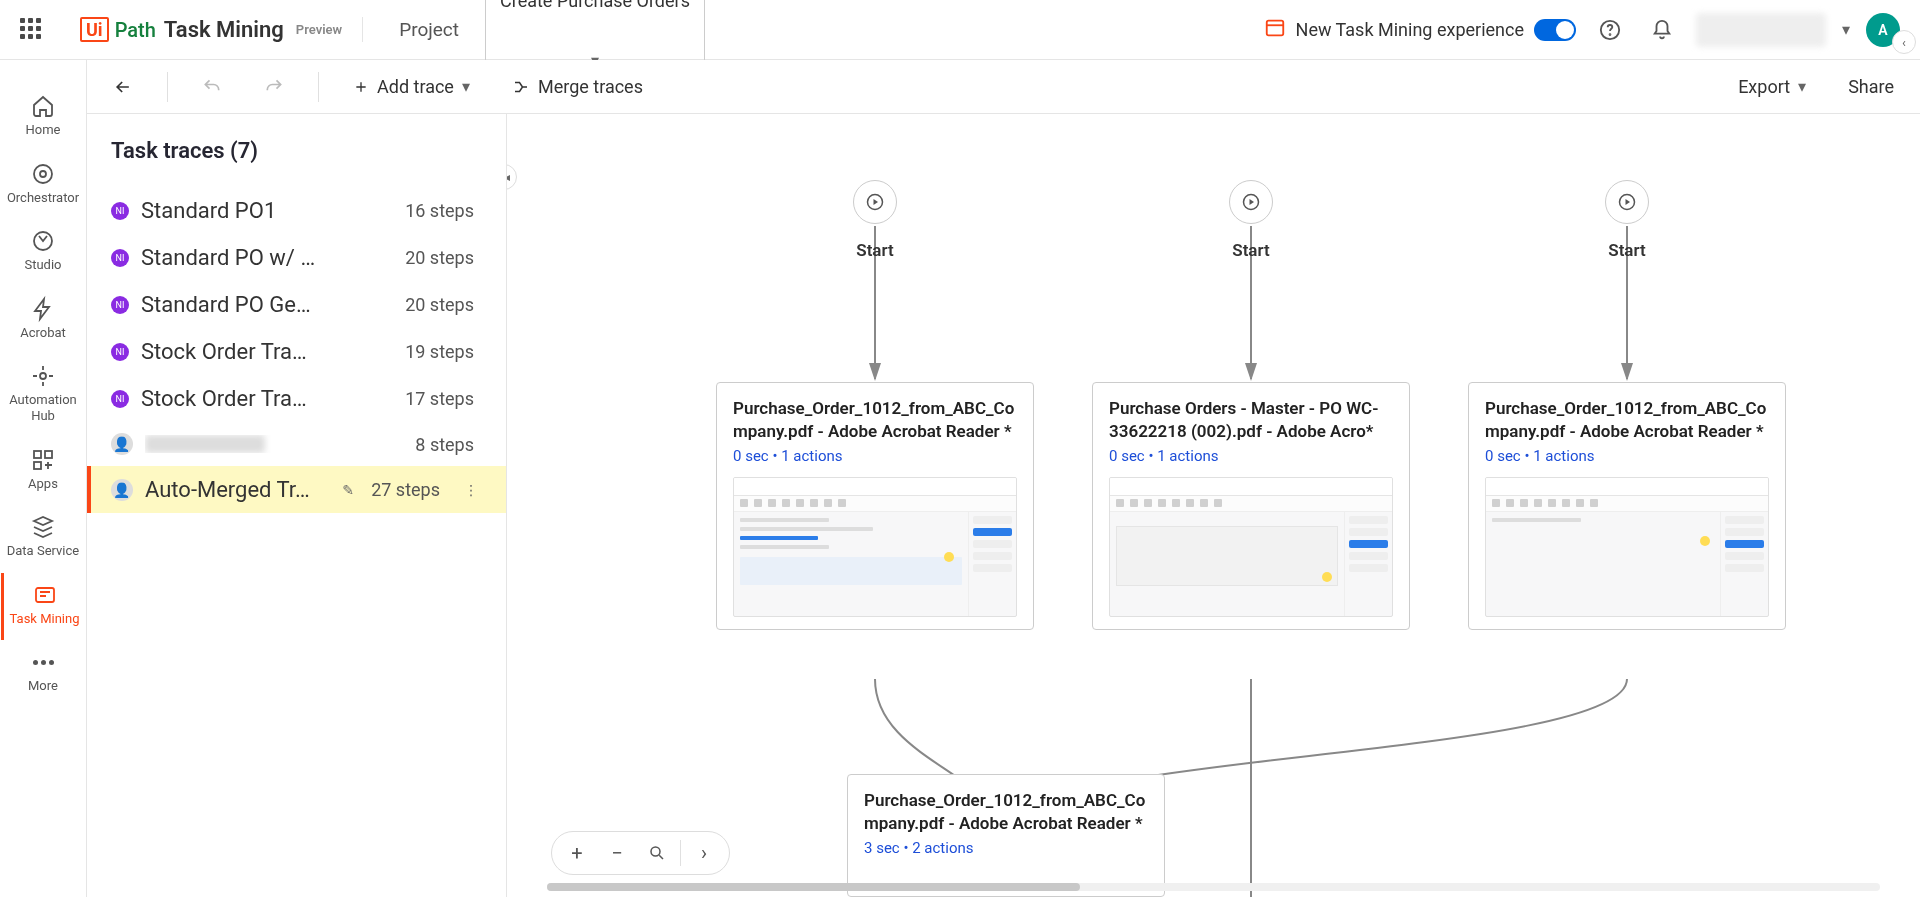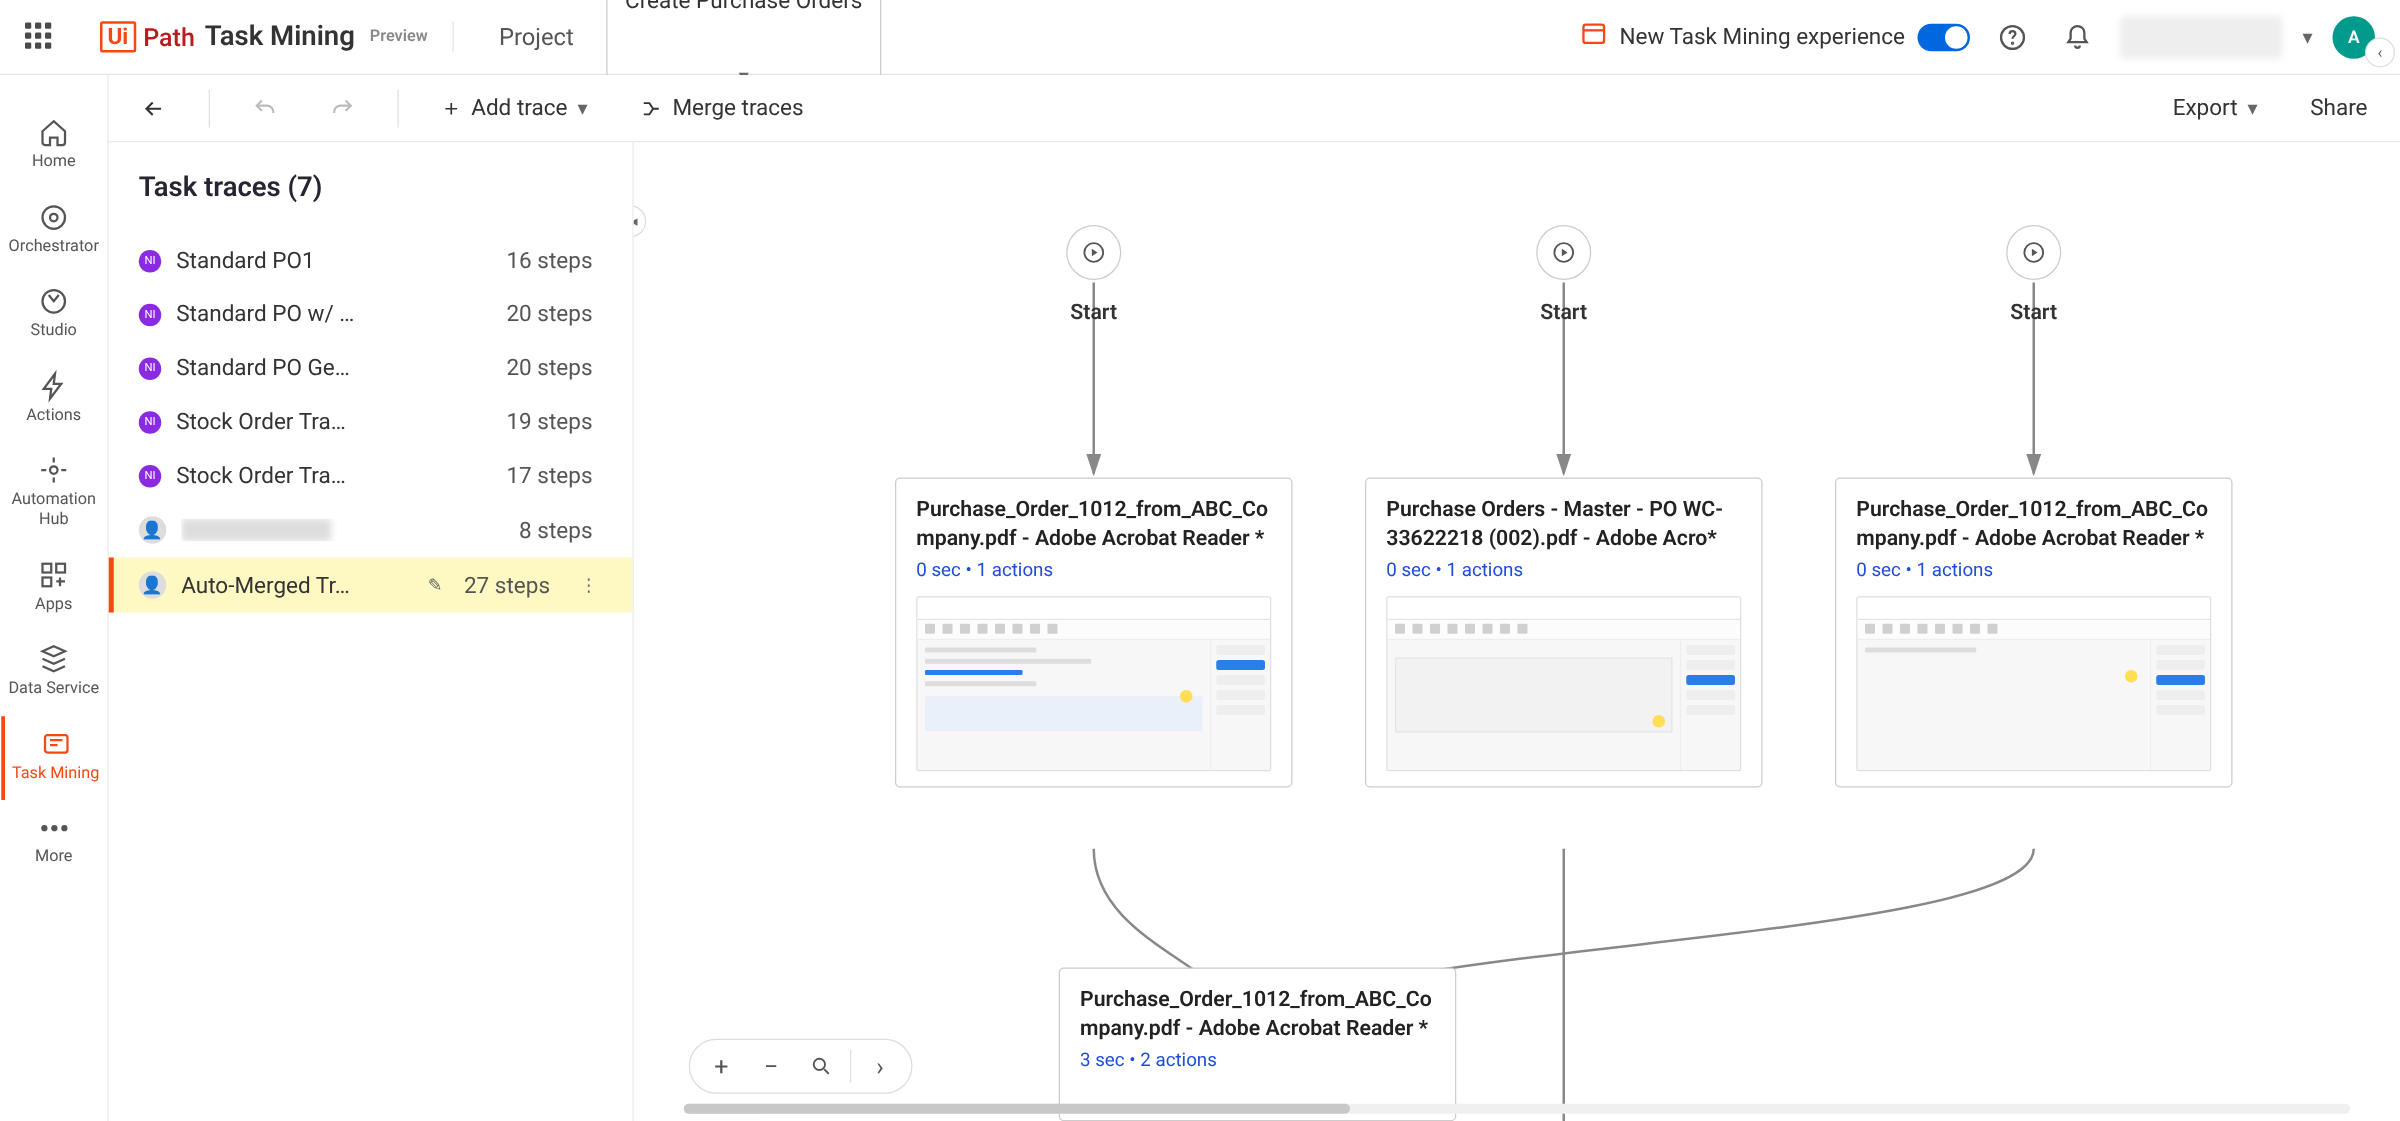--- a/index.html
+++ b/index.html
@@ -4,21 +4,21 @@
 <style>
   * { box-sizing: border-box; margin: 0; padding: 0; }
   body { font-family: -apple-system, BlinkMacSystemFont, "Segoe UI", Roboto, Helvetica, Arial, sans-serif; font-size: 14px; color: #262632; background: #fff; overflow: hidden; width: 1920px; height: 897px; position: relative;}
   
   
   .topbar { height: 60px; border-bottom: 1px solid #e5e5e5; display: flex; align-items: center; padding: 0 20px; gap: 16px; }
   .apps-icon { width: 24px; height: 24px; display: grid; grid-template-columns: repeat(3,5px); grid-template-rows: repeat(3,5px); gap: 3px; cursor: pointer; margin-right: 20px;}
   .apps-icon span { background: #4a4a4a; border-radius: 1px;}
   .logo { display: flex; align-items: center; gap: 6px; font-size: 22px; font-weight: 600; padding-right: 20px; border-right: 1px solid #e5e5e5;}
   .logo .ui { border: 2px solid #fa4616; color: #fa4616; padding: 0 4px; font-weight: 700; border-radius: 2px; font-size: 18px;}
-  .logo .path { color: #b91c1c; font-weight: 500; font-size:20px;}
+  .logo .path { color: #15803d; font-weight: 500; font-size:20px;}
   .logo .tm { color: #333; margin-left: 2px; font-size:22px; font-weight:600;}
   .preview-badge { font-size: 13px; color: #888; margin-left: 6px;}
   .project-label { color: #555; font-size: 19px; margin-left: 20px; }
   .project-select { border: 1px solid #ccc; border-radius: 4px; padding: 10px 14px; display: flex; align-items: center; gap: 40px; font-size: 18px; color: #333; cursor: pointer; margin-left: 10px; flex-direction: column;}
   .topbar-spacer { flex: 1;}
   .new-exp { display:flex; align-items:center; gap:10px; font-size:18px; color:#333;}
   .new-exp-icon { color: #fa4616; }
   .toggle { width: 42px; height: 22px; background: #0067df; border-radius: 11px; position: relative; cursor: pointer;}
   .toggle::after { content:""; position:absolute; right:2px; top:2px; width:18px; height:18px; background:#fff; border-radius:50%;}
   .icon-btn { width: 36px; height: 36px; display:flex; align-items:center; justify-content:center; color:#555; cursor:pointer; border-radius:4px;}
@@ -41,21 +41,21 @@
   
   
   .sidebar { position:absolute; left:87px; top:114px; bottom:0; width:420px; border-right:1px solid #e5e5e5; background:#fff; padding: 24px 0 0 0;}
   .sidebar h2 { font-size:22px; font-weight:600; padding: 0 24px 24px 24px;}
   .trace-list { display:flex; flex-direction:column;}
   .trace-item { display:flex; align-items:center; padding: 11px 24px; gap: 12px; cursor:pointer;}
   .trace-item.selected { background:#fef9c3; border-left:4px solid #fa4616; padding-left:20px;}
   .trace-badge { width:18px; height:18px; border-radius:50%; background:#8a2be2; color:#fff; font-size:9px; display:flex; align-items:center; justify-content:center; flex-shrink:0;}
   .trace-av { width:22px; height:22px; border-radius:50%; background:#ddd; flex-shrink:0; display:flex; align-items:center; justify-content:center; font-size:11px; overflow:hidden;}
   .trace-av::before { content:"👤"; font-size:14px;}
-  .trace-name { flex:1; font-size:18px; white-space:nowrap; overflow:hidden; text-overflow:ellipsis; color:#333;}
+  .trace-name { flex:1; font-size:22px; white-space:nowrap; overflow:hidden; text-overflow:ellipsis; color:#333;}
   .trace-steps { font-size:18px; color:#555; margin-right:8px; white-space:nowrap;}
   .trace-edit, .trace-more { color:#666; cursor:pointer; width:22px; text-align:center;}
   .name-blur { width:120px; height:18px; background:#ddd; filter:blur(3px); border-radius:3px;}
 
   
   .canvas { position:absolute; left:507px; top:114px; right:0; bottom:0; background:#fff; overflow:hidden;}
   .panel-collapse { position:absolute; left:-10px; top:50px; width:20px; height:26px; border:1px solid #ddd; border-radius:0 13px 13px 0; background:#fff; display:flex; align-items:center; justify-content:center; font-size:12px; color:#666; cursor:pointer;}
   .right-collapse { position:absolute; right:4px; top:-30px; width:24px; height:24px; border:1px solid #ddd; border-radius:50%; background:#fff; display:flex; align-items:center; justify-content:center; font-size:13px; color:#666; cursor:pointer;}
   svg.flow { position:absolute; left:0; top:0;}
   .start-circle { position:absolute; width:44px; height:44px; border:1px solid #ccc; border-radius:50%; display:flex; align-items:center; justify-content:center; background:#fff; color:#555; cursor:pointer;}
@@ -159,21 +159,21 @@
       <svg viewBox="0 0 24 24" fill="none" stroke="currentColor" stroke-width="1.8">
         <path d="M12 3a9 9 0 100 18 M12 3a9 9 0 010 18"></path>
         <path d="M8 7l4 5 4-5"></path>
       </svg>
       <span>Studio</span>
     </div>
   <div class="rail-item">
       <svg viewBox="0 0 24 24" fill="none" stroke="currentColor" stroke-width="1.8">
         <path d="M13 2L4 14h6l-1 8 9-12h-6l1-8z"></path>
       </svg>
-      <span>Actions</span>
+      <span>Acrobat</span>
     </div>
   <div class="rail-item">
       <svg viewBox="0 0 24 24" fill="none" stroke="currentColor" stroke-width="1.8">
         <circle cx="12" cy="12" r="3"></circle>
         <path d="M2 12h4M18 12h4M12 2v4M12 18v4"></path>
       </svg>
       <span>Automation Hub</span>
     </div>
   <div class="rail-item">
       <svg viewBox="0 0 24 24" fill="none" stroke="currentColor" stroke-width="1.8">

